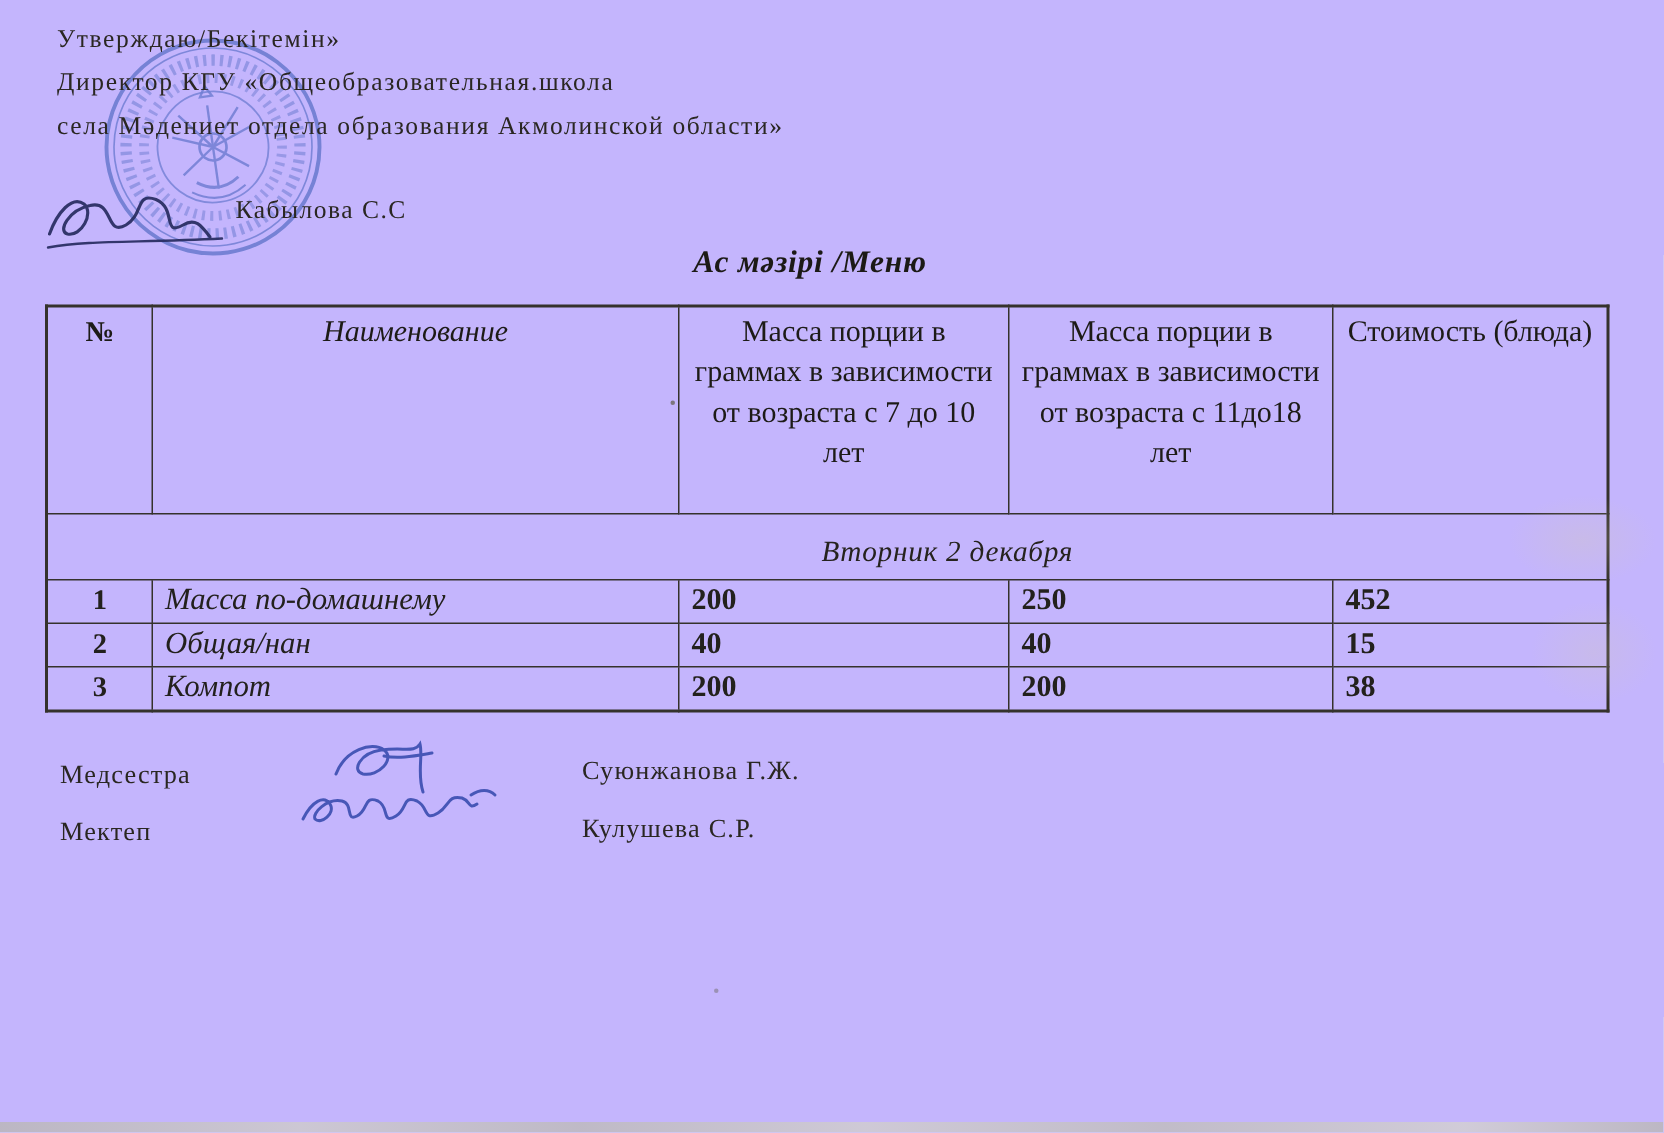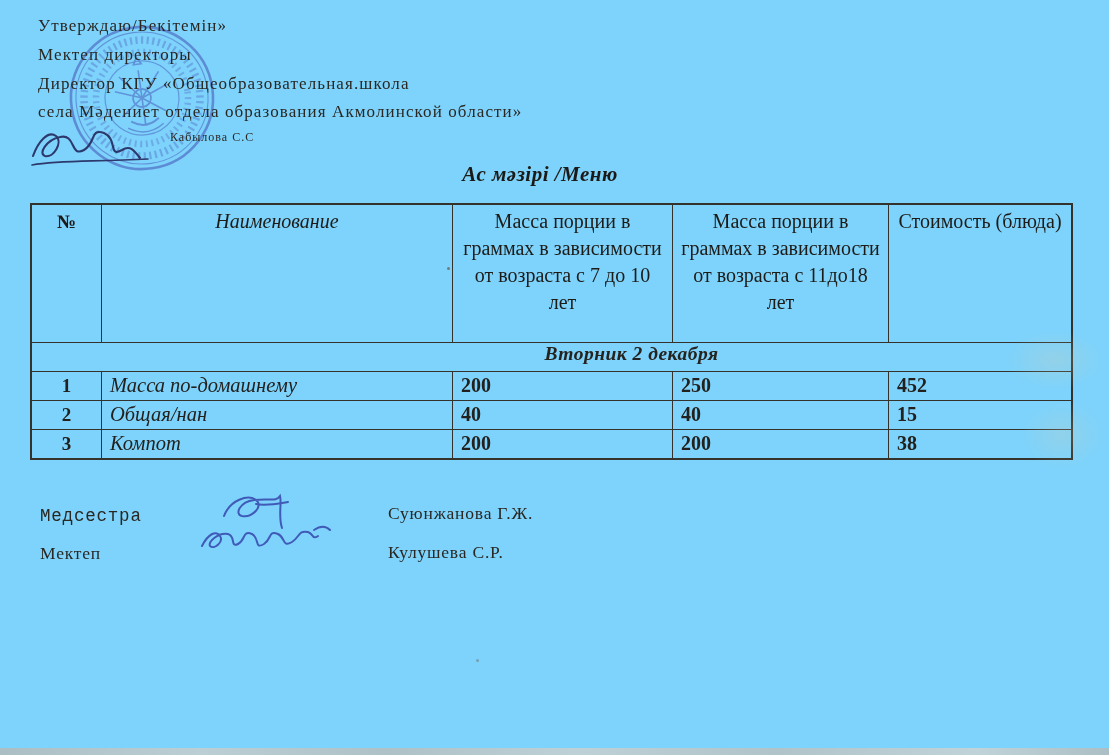--- a/index.html
+++ b/index.html
@@ -1,28 +1,28 @@
 <!DOCTYPE html>
 <html><head>
 <meta charset="utf-8">
 <style>
   html,body{margin:0;padding:0;}
   body{background:#e8e8e6;font-family:"Liberation Serif","DejaVu Serif",serif;}
   .page{
-    position:relative;width:1109px;height:755px;background:#7dd3fc;
+    position:relative;width:1109px;height:755px;background:#c4b5fd;
     overflow:hidden;color:#23211d;
   }
   
   .approval{position:absolute;left:38px;top:12px;z-index:3;}
   .approval .line{
     font-size:17px;letter-spacing:1.1px;line-height:28.8px;white-space:nowrap;
     color:#2a2722;
   }
   .signer{
-    position:absolute;left:170px;top:130px;z-index:3;font-size:12px;
+    position:absolute;left:157px;top:130px;z-index:3;font-size:17px;
     letter-spacing:1px;color:#2a2722;white-space:nowrap;
   }
   .stamp{position:absolute;left:66px;top:22px;z-index:2;}
   .dir-sign{position:absolute;left:30px;top:120px;z-index:4;}
   
   .title-wrap{position:absolute;left:0;top:162px;width:1080px;text-align:center;}
   .title{font-size:21px;font-weight:bold;font-style:italic;letter-spacing:.5px;color:#1c1a16;text-align:right;}
   
   .menu-table{
     position:absolute;left:30px;top:203px;width:975px;
@@ -32,31 +32,31 @@
   .menu-table{border:2.4px solid #35322c;}
   td.col-num{width:57px;text-align:center;}
   td.col-name{width:338px;font-style:italic;}
   td.col-m1{width:207px;}
   td.col-m2{width:203px;}
   td.col-cost{width:170px;}
   .hdr td{height:134px;text-align:center;font-size:20px;line-height:27px;padding:3px 6px 0 6px;color:#1d1b17;}
   .hdr td.col-num{font-weight:bold;font-size:19px;}
   .day-row td{
     height:28px;text-align:center;font-style:italic;font-size:19.5px;
-    padding:0 0 0 160px;letter-spacing:.5px;color:#26231e;font-weight:bold;
+    padding:15px 0 0 160px;letter-spacing:.5px;color:#26231e;
   }
   .item-row td{height:28px;font-size:20.5px;line-height:27px;padding:0 4px;}
   .item-row td.col-num{font-weight:bold;font-size:19px;}
   .item-row td.col-name{padding-left:8px;}
   .item-row td.col-m1,.item-row td.col-m2,.item-row td.col-cost{font-weight:bold;padding-left:8px;font-size:20px;}
   .total-row td{height:22px;font-size:16.5px;padding:1px 0 0 7px;letter-spacing:.4px;}
   
   .roles{position:absolute;left:40px;top:506px;z-index:2;}
   .role{font-size:17.5px;letter-spacing:.8px;color:#2a2722;}
-  .role.r1{margin-bottom:17px;font-family:Liberation Mono, monospace;}
+  .role.r1{margin-bottom:17px;}
   .names{position:absolute;left:388px;top:503px;z-index:2;}
   .sig-name{font-size:17.5px;letter-spacing:.8px;color:#2a2722;}
   .sig-name.n1{margin-bottom:18px;}
   .staff-sign{position:absolute;left:196px;top:486px;z-index:3;}
   
   .speckle{position:absolute;width:3px;height:3px;border-radius:50%;background:#6b675e;opacity:.8;}
   .blotch{position:absolute;border-radius:50%;pointer-events:none;}
   .b1{left:1005px;top:330px;width:100px;height:60px;background:radial-gradient(rgba(214,203,172,.25),rgba(214,203,172,0) 70%);}
   .b2{left:1020px;top:400px;width:85px;height:70px;background:radial-gradient(rgba(214,203,172,.22),rgba(214,203,172,0) 70%);}
   .bottom-strip{
@@ -94,21 +94,20 @@
     <svg width="150" height="55" viewBox="0 0 150 55">
       <g stroke="#272c60" stroke-width="2.1" fill="none" stroke-linecap="round" opacity="0.92">
         <path d="M3 36 C8 22 18 10 26 16 C33 22 24 38 15 36 C8 34 16 20 30 17 C46 13 40 38 54 30 C66 23 60 8 74 13 C88 19 78 38 92 30 C100 25 104 30 110 38"></path>
         <path d="M2 45 C30 40 60 42 118 39" stroke-width="1.6"></path>
       </g>
     </svg>
   </div>
 
   <div class="approval">
     <div class="line">Утверждаю/Бекітемін»</div>
-    <div class="line">Мектеп директоры</div>
     <div class="line">Директор КГУ «Общеобразовательная.школа</div>
     <div class="line">села Мәдениет отдела образования Акмолинской области»</div>
   </div>
   <div class="signer">Кабылова С.С</div>
 
   <div class="title-wrap">
     <span class="title">Ас мәзірі /Меню</span>
   </div>
 
   <table class="menu-table">

